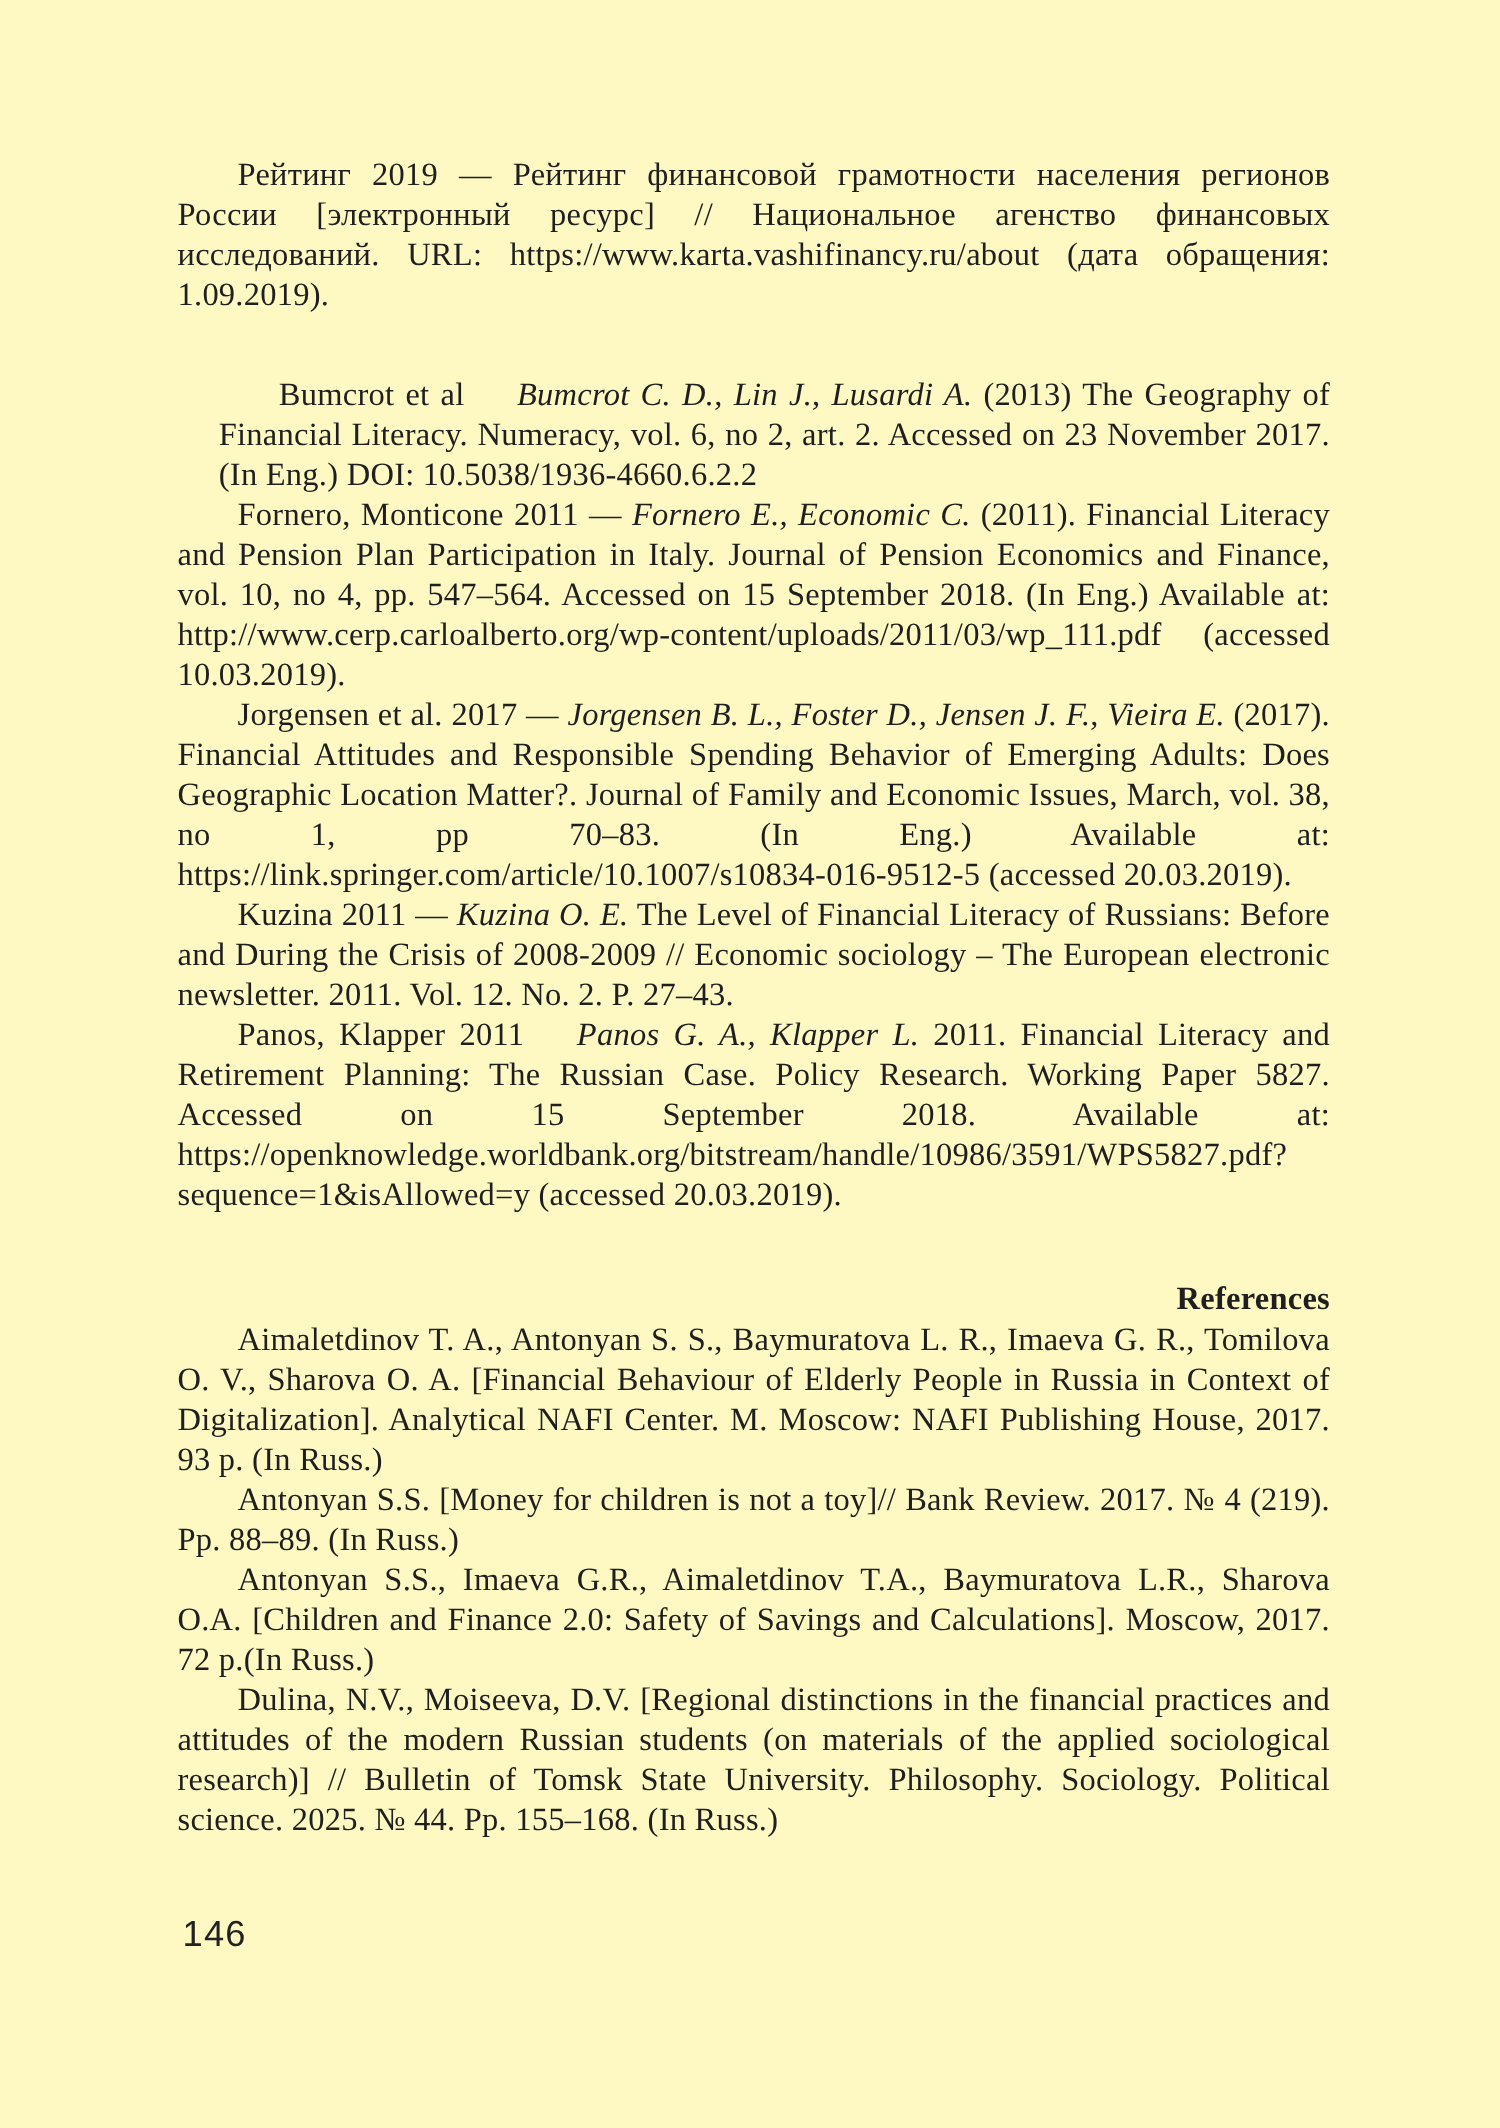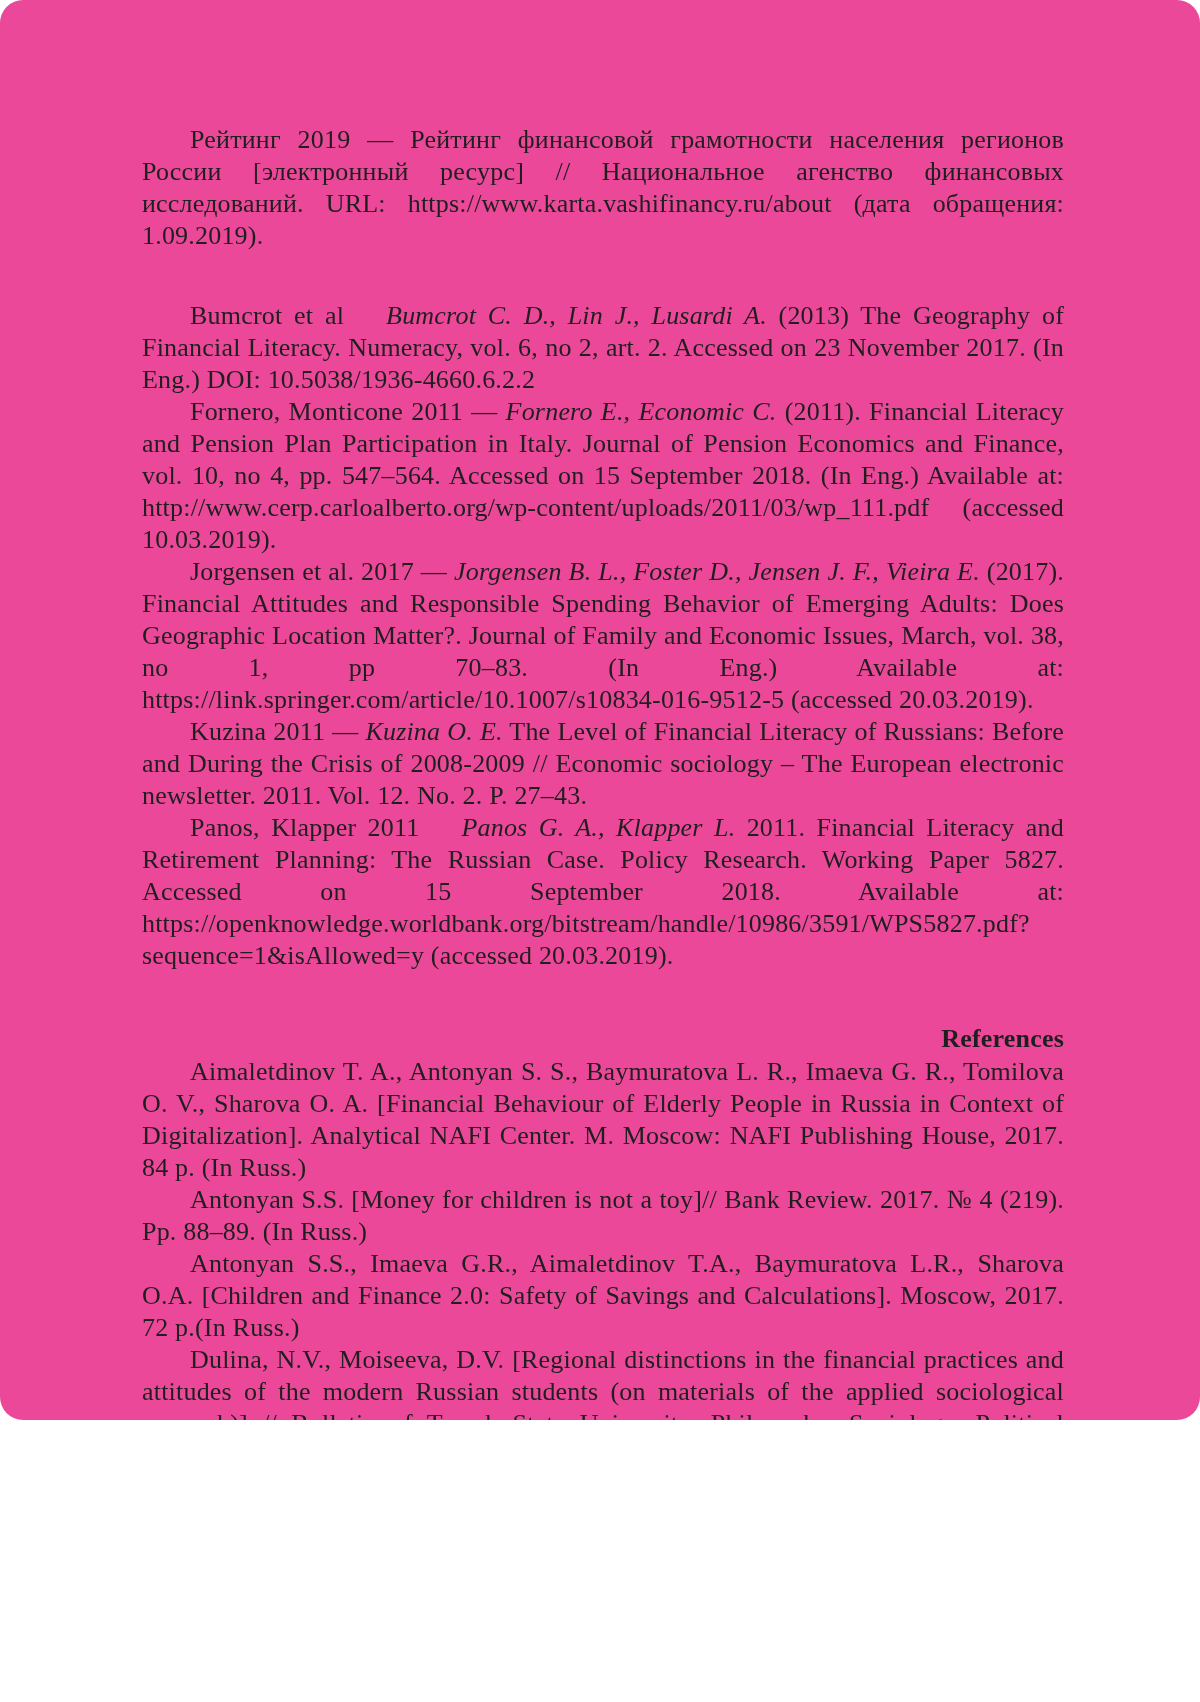--- a/index.html
+++ b/index.html
@@ -3,43 +3,43 @@
 <meta charset="utf-8">
 <style>
   html, body {
     margin: 0;
     padding: 0;
     background: #ffffff;
   }
   .page {
     position: relative;
     width: 1200px;
-    height: 1420px;
-    background: #ec4899;
+    height: 1702px;
+    background: #fef9c3;
     overflow: hidden;
     font-family: "Liberation Serif", "DejaVu Serif", serif;
-    border-radius: 23px;
   }
   .textblock {
     position: absolute;
     left: 142px;
     top: 124px;
     width: 922px;
     color: #1f1f1f;
     font-size: 26px;
     line-height: 32px;
     text-align: justify;
     letter-spacing: 0.2px;
   }
   p.bib {
     margin: 0;
     text-indent: 48px;
   }
   p.gap-before {
     margin-top: 48px;
+    margin-left: 33px;
   }
   h2.refs-heading {
     margin: 50px 0 0 0;
     font-size: 26px;
     line-height: 34px;
     font-weight: bold;
     text-align: right;
     text-indent: 0;
     color: #1f1f1f;
   }
@@ -66,20 +66,20 @@
     <div>
         <p class="bib"><span>Рейтинг 2019 — Рейтинг финансовой грамотности населения регионов России [электронный ресурс] // Национальное агенство финансовых исследований. URL: https://www.karta.vashifinancy.ru/about (дата обращения: 1.09.2019).</span></p>
         <p class="bib gap-before"><span>Bumcrot et al</span><span class="spacer"></span><i>Bumcrot C. D., Lin J., Lusardi A.</i><span> (2013) The Geography of Financial Literacy. Numeracy, vol. 6, no 2, art. 2. Accessed on 23 November 2017. (In Eng.) DOI: 10.5038/1936-4660.6.2.2</span></p>
         <p class="bib"><span>Fornero, Monticone 2011 — </span><i>Fornero E., Economic C.</i><span> (2011). Financial Literacy and Pension Plan Participation in Italy. Journal of Pension Economics and Finance, vol. 10, no 4, pp. 547–564. Accessed on 15 September 2018. (In Eng.) Available at: http://www.cerp.carloalberto.org/wp-content/uploads/2011/03/wp_111.pdf (accessed 10.03.2019).</span></p>
         <p class="bib"><span>Jorgensen et al. 2017 — </span><i>Jorgensen B. L., Foster D., Jensen J. F., Vieira E.</i><span> (2017). Financial Attitudes and Responsible Spending Behavior of Emerging Adults: Does Geographic Location Matter?. Journal of Family and Economic Issues, March, vol. 38, no 1, pp 70–83. (In Eng.) Available at: https://link.springer.com/article/10.1007/s10834-016-9512-5 (accessed 20.03.2019).</span></p>
         <p class="bib"><span>Kuzina 2011 — </span><i>Kuzina O. E.</i><span> The Level of Financial Literacy of Russians: Before and During the Crisis of 2008-2009 // Economic sociology – The European electronic newsletter. 2011. Vol. 12. No. 2. P. 27–43.</span></p>
         <p class="bib"><span>Panos, Klapper 2011</span><span class="spacer"></span><i>Panos G. A., Klapper L.</i><span> 2011. Financial Literacy and Retirement Planning: The Russian Case. Policy Research. Working Paper 5827. Accessed on 15 September 2018. Available at: https://openknowledge.worldbank.org/bitstream/handle/10986/3591/WPS5827.pdf? sequence=1&amp;isAllowed=y (accessed 20.03.2019).</span></p>
       </div>
     <h2 class="refs-heading">References</h2>
     <div>
-        <p class="bib"><span>Aimaletdinov T. A., Antonyan S. S., Baymuratova L. R., Imaeva G. R., Tomilova O. V., Sharova O. A. [Financial Behaviour of Elderly People in Russia in Context of Digitalization]. Analytical NAFI Center. M. Moscow: NAFI Publishing House, 2017. 84 p. (In Russ.)</span></p>
+        <p class="bib"><span>Aimaletdinov T. A., Antonyan S. S., Baymuratova L. R., Imaeva G. R., Tomilova O. V., Sharova O. A. [Financial Behaviour of Elderly People in Russia in Context of Digitalization]. Analytical NAFI Center. M. Moscow: NAFI Publishing House, 2017. 93 p. (In Russ.)</span></p>
         <p class="bib"><span>Antonyan S.S. [Money for children is not a toy]// Bank Review. 2017. № 4 (219). Pp. 88–89. (In Russ.)</span></p>
         <p class="bib"><span>Antonyan S.S., Imaeva G.R., Aimaletdinov T.A., Baymuratova L.R., Sharova O.A. [Children and Finance 2.0: Safety of Savings and Calculations]. Moscow, 2017. 72 p.(In Russ.)</span></p>
         <p class="bib"><span>Dulina, N.V., Moiseeva, D.V. [Regional distinctions in the financial practices and attitudes of the modern Russian students (on materials of the applied sociological research)] // Bulletin of Tomsk State University. Philosophy. Sociology. Political science. 2025. № 44. Pp. 155–168. (In Russ.)</span></p>
       </div>
   </div>
   <div class="pagenum">146</div>
 </div>
 
 </body></html>

